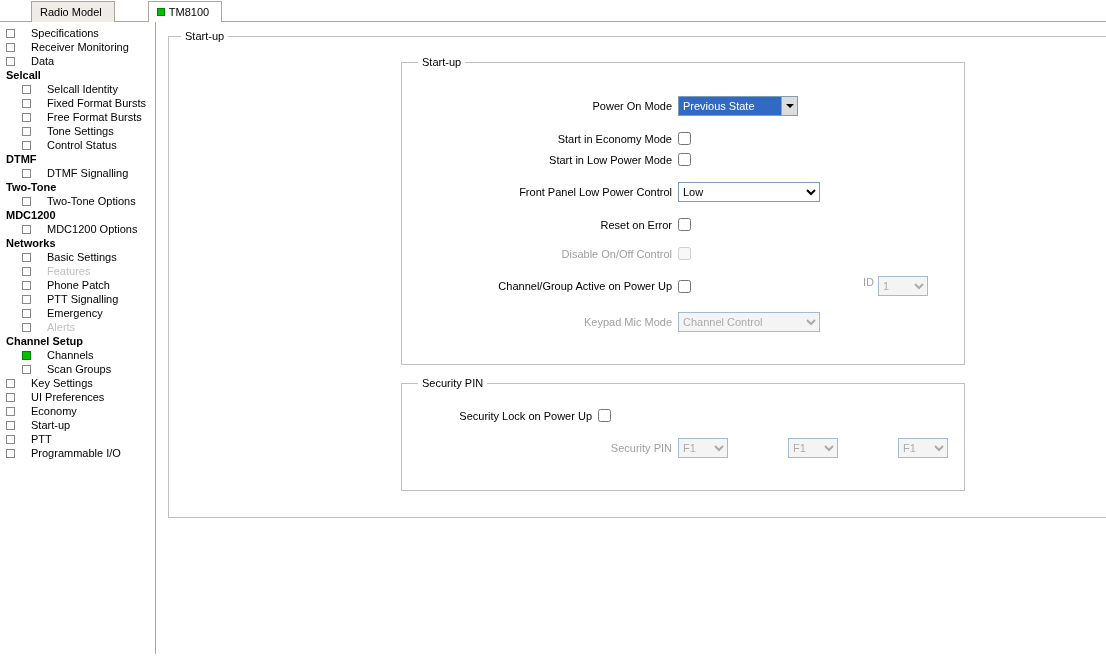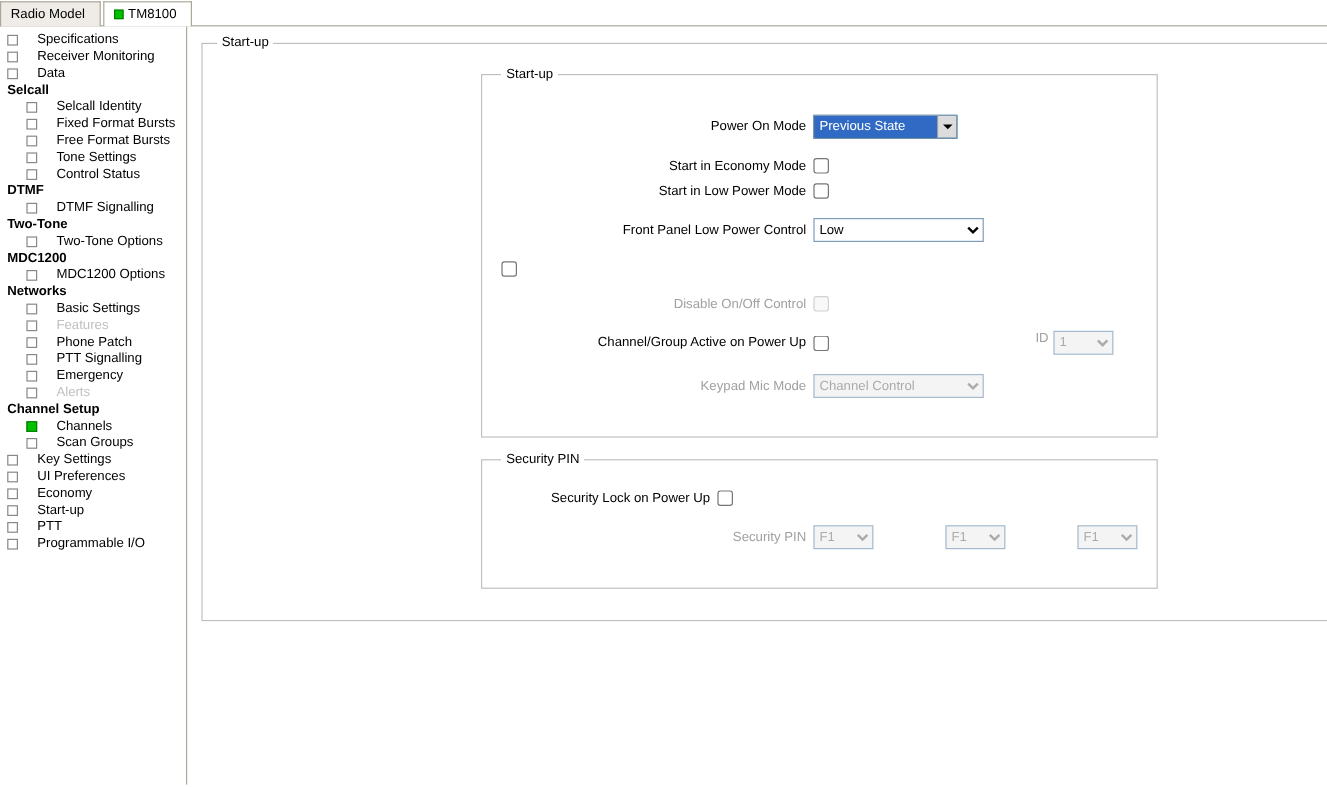--- a/index.html
+++ b/index.html
@@ -19,20 +19,21 @@
     padding: 4px 12px 4px 8px;
     border: 1px solid #aca899;
     border-bottom: none;
     background: #efece7;
     margin-right: 2px;
     display: flex;
     align-items: center;
     gap: 4px;
     position: relative;
     top: 1px;
+    margin-left: 31px;
   }
   .tab.active {
     background: #ffffff;
   }
   .square-icon {
     width: 8px;
     height: 8px;
     display: inline-block;
   }
   .square-green { background: #00c000; border:1px solid #008000;}
@@ -117,21 +118,21 @@
   select:disabled, .fake-select.disabled {
     background: #f0f0f0;
     color: #888;
   }
   .select-highlight {
     width: 120px;
     height: 20px;
     border: 1px solid #7f9db9;
     display: flex;
     align-items: stretch;
-    background: #0c4a6e;
+    background: #1d4ed8;
   }
   .select-highlight .sel-text {
     flex: 1;
     background: #316ac5;
     color: #fff;
     padding: 2px 4px;
     line-height: 14px;
   }
   .select-highlight .sel-btn {
     width: 16px;
@@ -332,20 +333,21 @@
           <div class="form-row tall">
             <div class="row-label">Front Panel Low Power Control</div>
             <div class="row-control">
               <select>
                 <option>Low</option>
               </select>
             </div>
           </div>
 
           <div class="form-row tall">
+            <div class="row-label">Reset on Error</div>
             <div class="row-control">
                 <input type="checkbox" style="">
               </div>
           </div>
 
           <div class="form-row">
             <div class="row-label disabled">Disable On/Off Control</div>
             <div class="row-control">
                 <input type="checkbox" disabled="" style="">
               </div>

